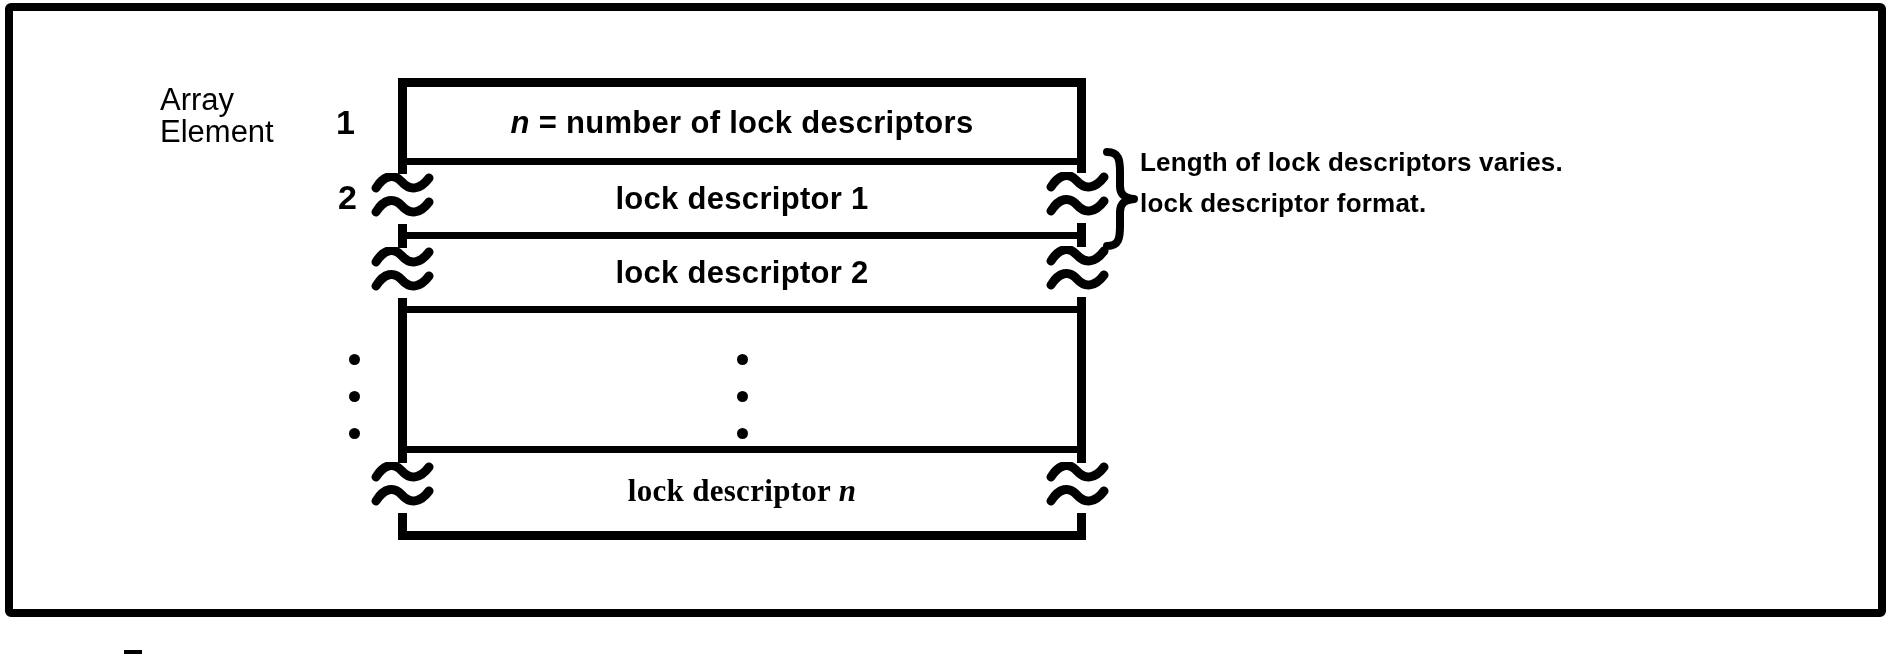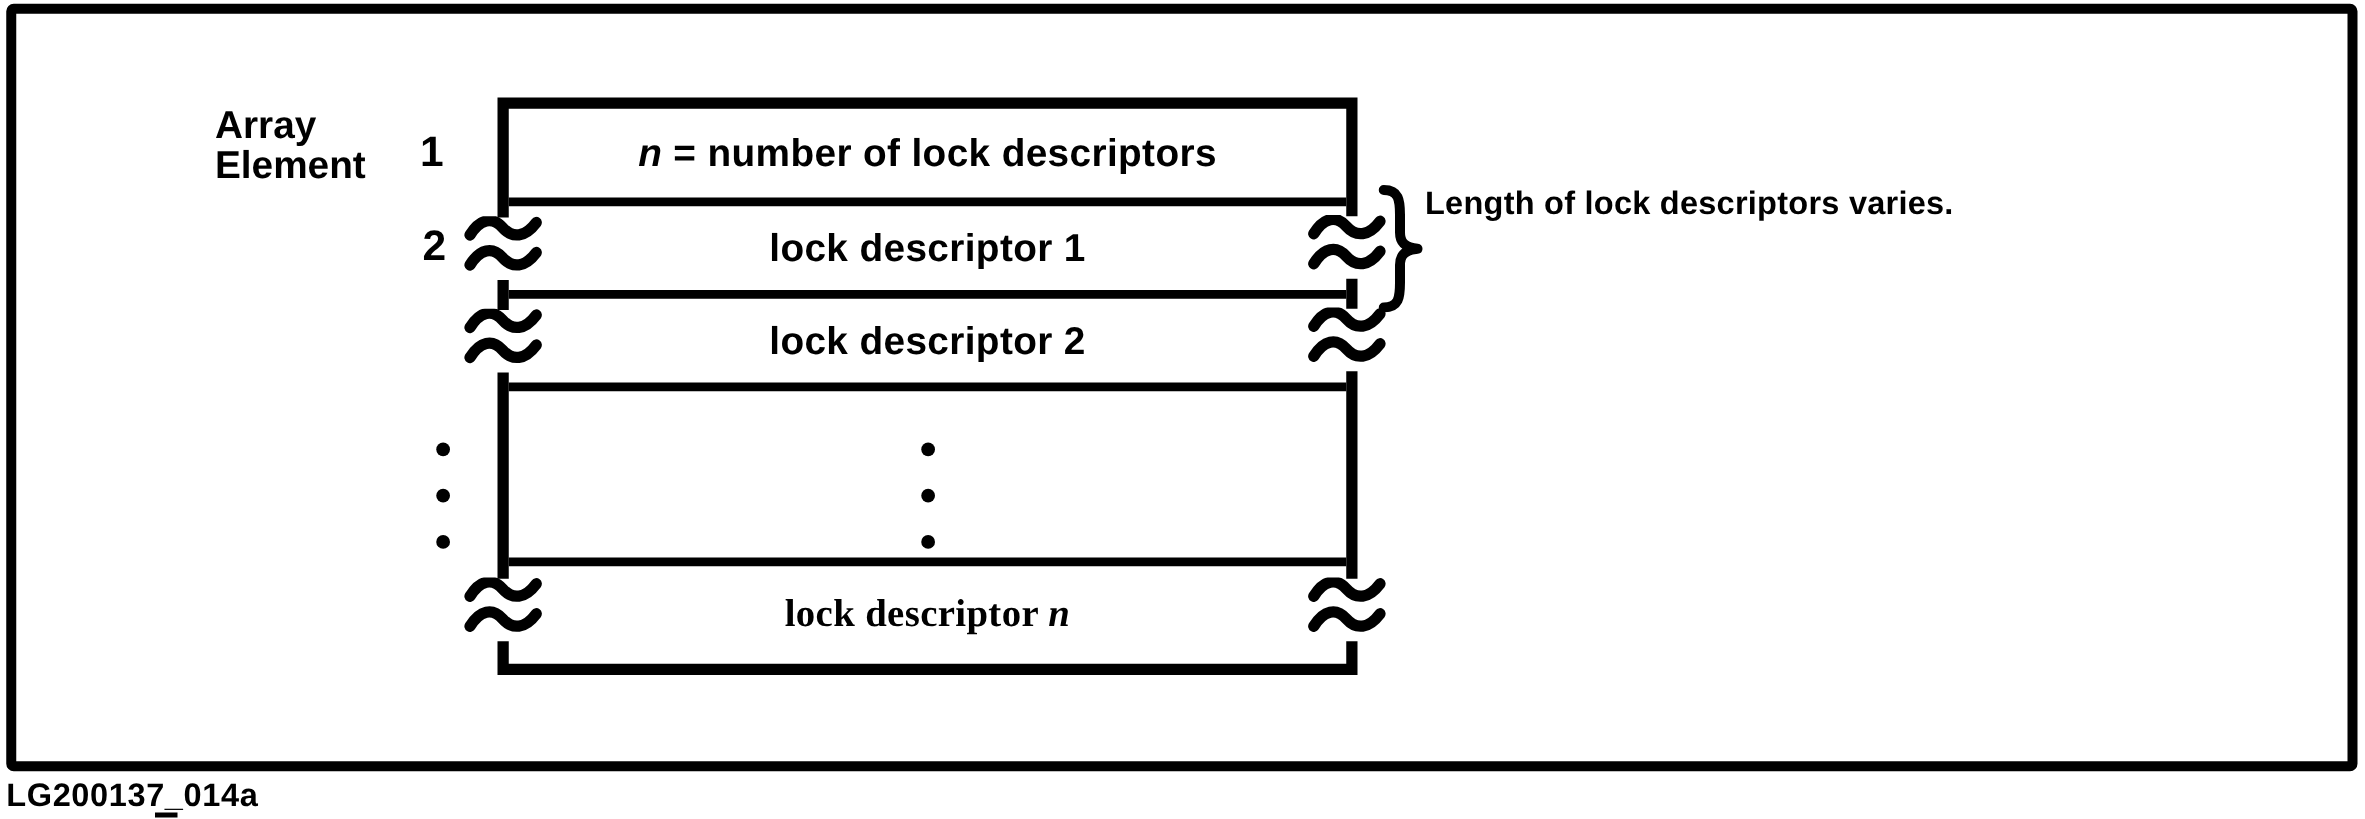--- a/index.html
+++ b/index.html
@@ -34,22 +34,22 @@
   .row-text {
     position:absolute; left:407px; width:670px; text-align:center;
     font-size:31px; font-weight:700; letter-spacing:0.3px; white-space:pre;
   }
   .row-1 { top:88px;  height:70px; line-height:70px; }
   .row-2 { top:165px; height:77px; line-height:67px; }
   .row-3 { top:239px; height:83px; line-height:67px; }
   .row-5 { top:453px; height:75px; line-height:75px;font-family:Liberation Serif, serif; }
   .var-n { font-style:italic; }
   .array-label {
-    position:absolute; left:172px; top:84px;
-    font-size:31px; font-weight:700; line-height:32px;
+    position:absolute; left:160px; top:84px;
+    font-size:31px; font-weight:400; line-height:32px;
   }
   .elem-num {
     position:absolute; font-size:34px; font-weight:700; line-height:36px;
   }
   .num-1 { left:336px; top:104px; }
   .num-2 { left:338px; top:179px; }
   .dot {
     position:absolute; width:11px; height:11px; border-radius:50%;
     background:var(--ink);
   }
@@ -131,18 +131,18 @@
     <rect x="23" y="1" width="18" height="50" fill="#ffffff"></rect>
     <path d="M5,15 C13,2 23,0 31,9 C39,18 49,17 58,5" fill="none" stroke="currentColor" stroke-width="9" stroke-linecap="round"></path>
     <path d="M5,39 C13,26 23,24 31,33 C39,42 49,41 58,29" fill="none" stroke="currentColor" stroke-width="9" stroke-linecap="round"></path>
   </svg>
 
   <svg class="brace" viewBox="0 0 38 102">
     <path d="M5,4 C17,4 18,12 18,24 L18,38 C18,46 22,50 32,51 C22,52 18,56 18,64 L18,78 C18,90 17,98 5,98" fill="none" stroke="currentColor" stroke-width="8" stroke-linecap="round" stroke-linejoin="round"></path>
   </svg>
   <div class="annotation">
     <div>Length of lock descriptors varies.</div>
+    <div>lock descriptor format.</div>
   </div>
 
-  <div class="caption">LG200137_014a</div>
   <div class="caption-artifact"></div>
 
 </div>
 
 </body></html>

